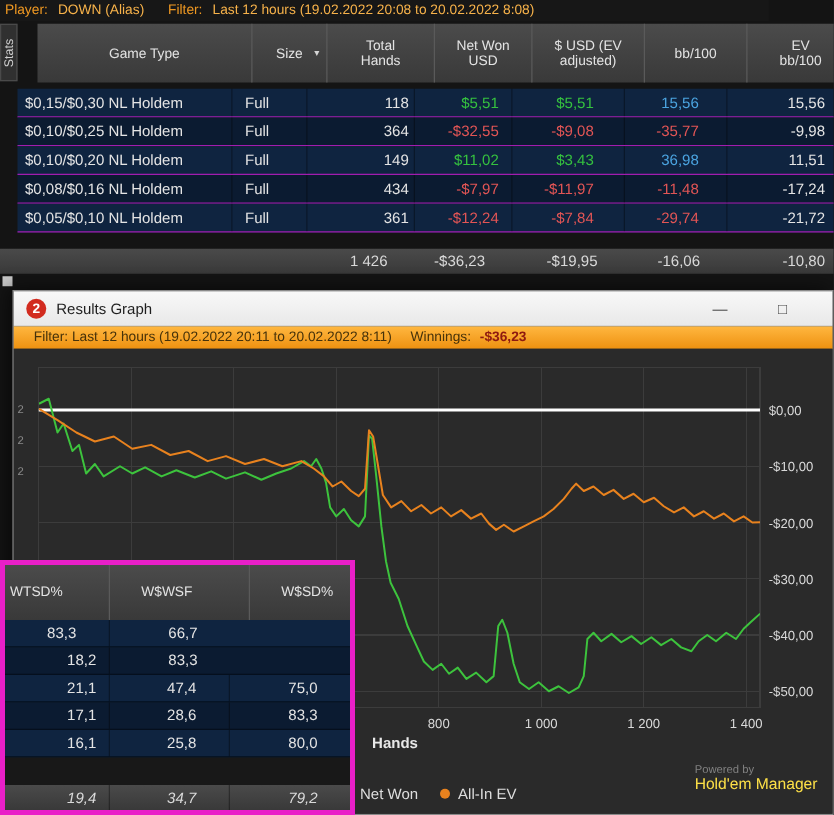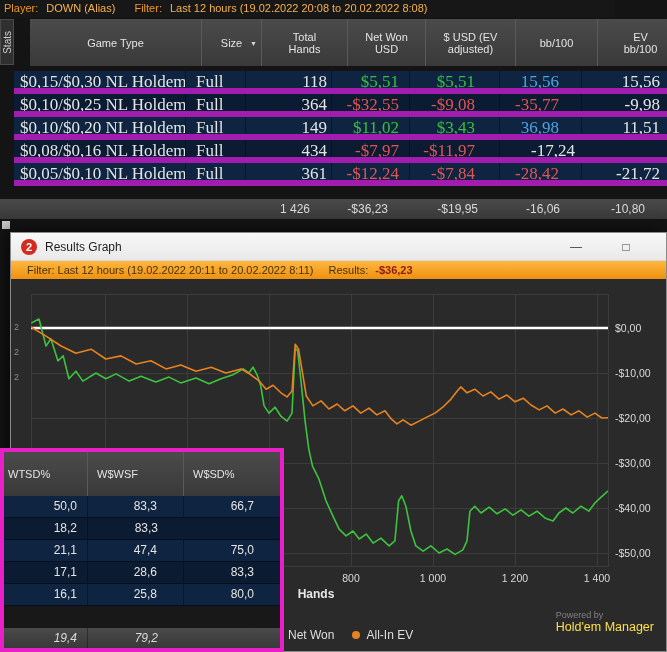--- a/index.html
+++ b/index.html
@@ -21,36 +21,36 @@
   .report-header { position:absolute; left:30px; top:19px; width:653px; height:47px; display:grid;
                    grid-template-columns:172px 60px 86px 78px 90px 82px 85px;
                    background:linear-gradient(#4b4b4b,#393939); }
   .rh-cell { position:relative; border-right:1px solid #5a5a5a; display:flex; align-items:center;
              justify-content:center; text-align:center; color:#e3e3e3; font-size:11px; white-space:pre-line; }
   .rh-cell:last-child { border-right:none; }
   .dd-arrow { position:absolute; right:4px; top:50%; transform:translateY(-50%); font-size:7px; color:#d5d5d5; }
 
   .report-rows { position:absolute; left:14px; top:71px; width:653px; }
   .r-row { display:grid; grid-template-columns:172px 60px 86px 78px 90px 82px 85px; height:23px;
-           line-height:22px; font-size:17px; color:#e4e4e4; border-bottom:6px solid #a21caf;font-family:Liberation Serif, serif; }
+           line-height:22px; font-size:12px; color:#e4e4e4; border-bottom:1px solid #a21caf; }
   .r-row:nth-child(odd) { background:#0f2440; }
   .r-row:nth-child(even) { background:#0b1b31; }
   .c { padding:0 4px; overflow:hidden; white-space:nowrap; border-right:1px solid rgba(0,0,0,.35); }
   .c:last-child { border-right:none; }
   .c.game { padding-left:6px; }
   .c.size { padding-left:10px; }
   .c.num  { text-align:right; }
   .c.hands { padding-right:4px; } .c.net { padding-right:10px; } .c.ev { padding-right:24px; }
   .c.bb { padding-right:22px; } .c.evbb { padding-right:7px; }
   .pos { color:#35c13f; } .neg { color:#e25555; } .pos-bb { color:#4ba4e0; }
 
   .report-totals { position:absolute; left:0; top:199px; width:667px; height:20px; display:grid;
                    grid-template-columns:246px 86px 78px 90px 82px 85px;
                    background:linear-gradient(#4a4a4a,#393939); font-size:12px; line-height:20px; color:#d9d9d9; }
-  .t-cell { text-align:right; } .t-hands,.t-net,.t-ev,.t-bb { padding-right:22px; } .t-evbb { padding-right:22px; }
+  .t-cell { text-align:right; } .t-hands,.t-net,.t-ev,.t-bb { padding-right:22px; } .t-evbb { padding-right:7px; }
 
   .scroll-bit { position:absolute; left:2px; top:221px; width:8px; height:8px; background:#c9c9c9; }
 
   
   .graph-window { position:absolute; left:10px; top:232px; width:657px; height:420px; z-index:5;
                   border:1px solid #8a8a8a; background:#2a2a2a; box-shadow:-4px -2px 14px rgba(0,0,0,.6); }
   .titlebar { height:28px; background:linear-gradient(#f8f8f8,#e9e9e9); display:flex; align-items:center;
               padding:0 10px; position:relative; border-bottom:1px solid #d8d8d8; }
   .hm-icon { width:16px; height:16px; border-radius:50%; background:#d22b1f; color:#fff; font-size:11px;
              font-weight:bold; display:flex; align-items:center; justify-content:center; }
@@ -71,21 +71,21 @@
   .legend-dot { width:8px; height:8px; border-radius:50%; }
   .powered { position:absolute; right:12px; top:331px; text-align:left; }
   .powered-by { font-size:9px; color:#808080; }
   .brand { font-size:12.5px; color:#fde047; }
   .frag { position:absolute; left:3px; font-size:9px; color:#8a8a8a; }
 
   
   .highlight-box { position:absolute; left:0; top:448px; width:284px; height:204px; z-index:20;
                    border:4px solid #e91fc8; background:#191919; }
   .ht-header { height:44px; display:grid; grid-template-columns:84px 96px 96px;
-               background:linear-gradient(#4b4b4b,#393939); }
+               background:linear-gradient(#4b4b4b,#393939);gap:16px; }
   .ht-h { display:flex; align-items:center; color:#e3e3e3; font-size:11px; border-right:1px solid #5a5a5a; }
   .ht-h:last-child { border-right:none; }
   .ht-h.h1 { padding-left:4px; } .ht-h.h2,.ht-h.h3 { padding-left:9px; }
   .ht-row { height:22px; line-height:21px; display:grid; grid-template-columns:84px 96px 96px;
             font-size:12px; color:#e4e4e4; border-bottom:1px solid #050f1d; }
   .ht-row:nth-child(odd) { background:#0f2440; }
   .ht-row:nth-child(even) { background:#0b1b31; }
   .ht-c { text-align:right; border-right:1px solid rgba(0,0,0,.35); }
   .ht-c:last-child { border-right:none; }
   .ht-c.c1 { padding-right:10px; } .ht-c.c2,.ht-c.c3 { padding-right:26px; }
@@ -151,29 +151,30 @@
     <div class="c num ev pos">$3,43</div>
     <div class="c num bb pos-bb">36,98</div>
     <div class="c num evbb">11,51</div>
   </div>
   <div class="r-row">
     <div class="c game">$0,08/$0,16 NL Holdem</div>
     <div class="c size">Full</div>
     <div class="c num hands">434</div>
     <div class="c num net neg">-$7,97</div>
     <div class="c num ev neg">-$11,97</div>
+    <div class="c num bb neg">-11,48</div>
     <div class="c num evbb">-17,24</div>
   </div>
   <div class="r-row">
     <div class="c game">$0,05/$0,10 NL Holdem</div>
     <div class="c size">Full</div>
     <div class="c num hands">361</div>
     <div class="c num net neg">-$12,24</div>
     <div class="c num ev neg">-$7,84</div>
-    <div class="c num bb neg">-28,42</div>
+    <div class="c num bb neg">-29,74</div>
     <div class="c num evbb">-21,72</div>
   </div>
 </div>
 
 <div class="report-totals">
   <div class="t-cell"></div>
   <div class="t-cell t-hands">1 426</div>
   <div class="t-cell t-net">-$36,23</div>
   <div class="t-cell t-ev">-$19,95</div>
   <div class="t-cell t-bb">-16,06</div>
@@ -185,21 +186,21 @@
 <div class="graph-window">
   <div class="titlebar">
     <div class="hm-icon">2</div>
     <div class="win-title">Results Graph</div>
     <div class="win-btn btn-min">—</div>
     <div class="win-btn btn-max">□</div>
   </div>
   <div class="orange-bar">
     <span>Filter:</span>
     <span>Last 12 hours (19.02.2022 20:11 to 20.02.2022 8:11)</span>
-    <span class="winnings-label">Results:</span>
+    <span class="winnings-label">Winnings:</span>
     <span class="winnings-value">-$36,23</span>
   </div>
   <div class="graph-body">
     <svg id="chart-svg" width="655" height="372">
         <defs>
           <clipPath id="plotclip">
             <rect x="20" y="15" width="577" height="272"></rect>
           </clipPath>
         </defs>
         <rect x="20" y="15" width="577" height="272" fill="none" stroke="#3c3c3c" shape-rendering="crispEdges"></rect>
@@ -251,21 +252,20 @@
 </div>
 
 <div class="highlight-box">
   <div class="ht-header">
     <div class="ht-h h1">WTSD%</div>
     <div class="ht-h h2">W$WSF</div>
     <div class="ht-h h3">W$SD%</div>
   </div>
   <div>
     <div class="ht-row">
-      <div class="ht-c c1">50,0</div>
       <div class="ht-c c2">83,3</div>
       <div class="ht-c c3">66,7</div>
     </div>
     <div class="ht-row">
       <div class="ht-c c1">18,2</div>
       <div class="ht-c c3">83,3</div>
     </div>
     <div class="ht-row">
       <div class="ht-c c1">21,1</div>
       <div class="ht-c c2">47,4</div>
@@ -278,15 +278,16 @@
     </div>
     <div class="ht-row">
       <div class="ht-c c1">16,1</div>
       <div class="ht-c c2">25,8</div>
       <div class="ht-c c3">80,0</div>
     </div>
   </div>
   <div class="ht-gap"></div>
   <div class="ht-totals">
     <div class="ht-c c1">19,4</div>
+    <div class="ht-c c2">34,7</div>
     <div class="ht-c c3">79,2</div>
   </div>
 </div>
 
 </body></html>

